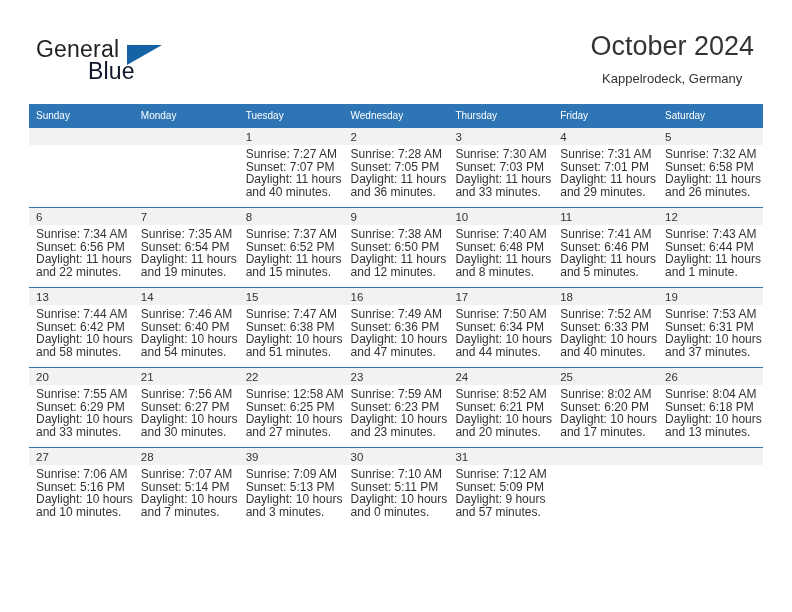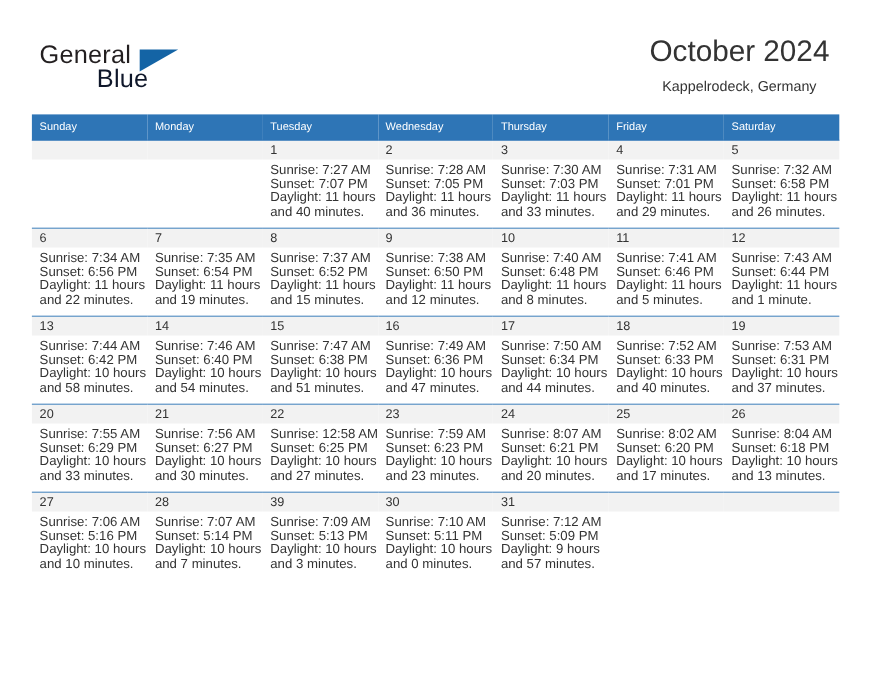--- a/index.html
+++ b/index.html
@@ -447,21 +447,21 @@
                   <div>Sunset: 6:23 PM</div>
                   <div>Daylight: 10 hours</div>
                   <div>and 23 minutes.</div>
                 </div>
               </div>
             </td>
             <td>
               <div class="cell-inner">
                 <div class="daynum-strip">24</div>
                 <div class="cell-lines">
-                  <div>Sunrise: 8:07 AM</div>
+                  <div>Sunrise: 8:52 AM</div>
                   <div>Sunset: 6:21 PM</div>
                   <div>Daylight: 10 hours</div>
                   <div>and 20 minutes.</div>
                 </div>
               </div>
             </td>
             <td>
               <div class="cell-inner">
                 <div class="daynum-strip">25</div>
                 <div class="cell-lines">

